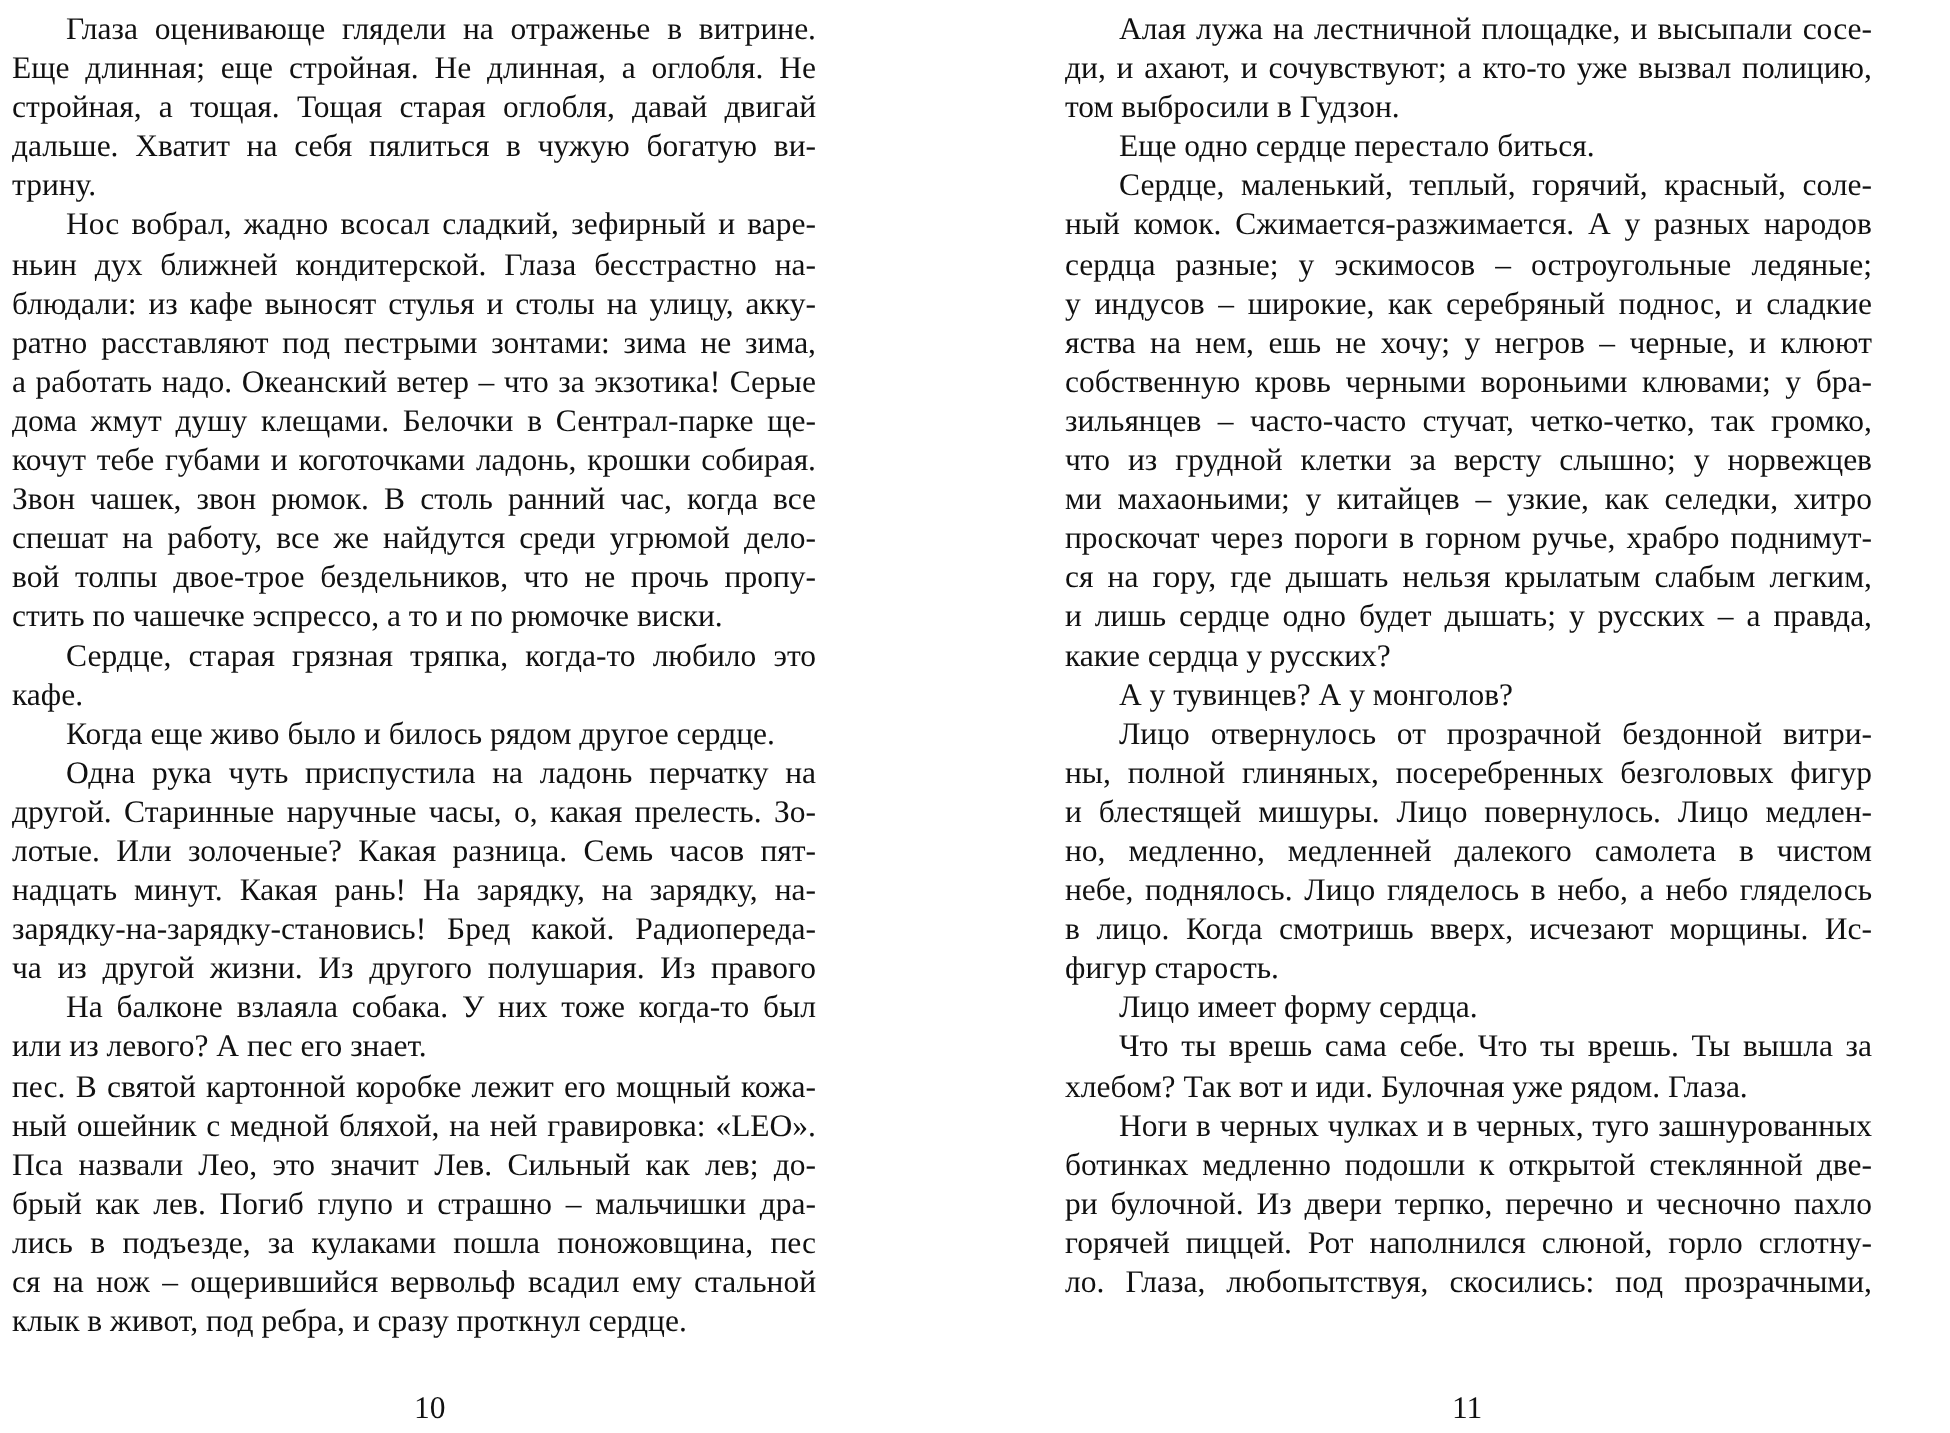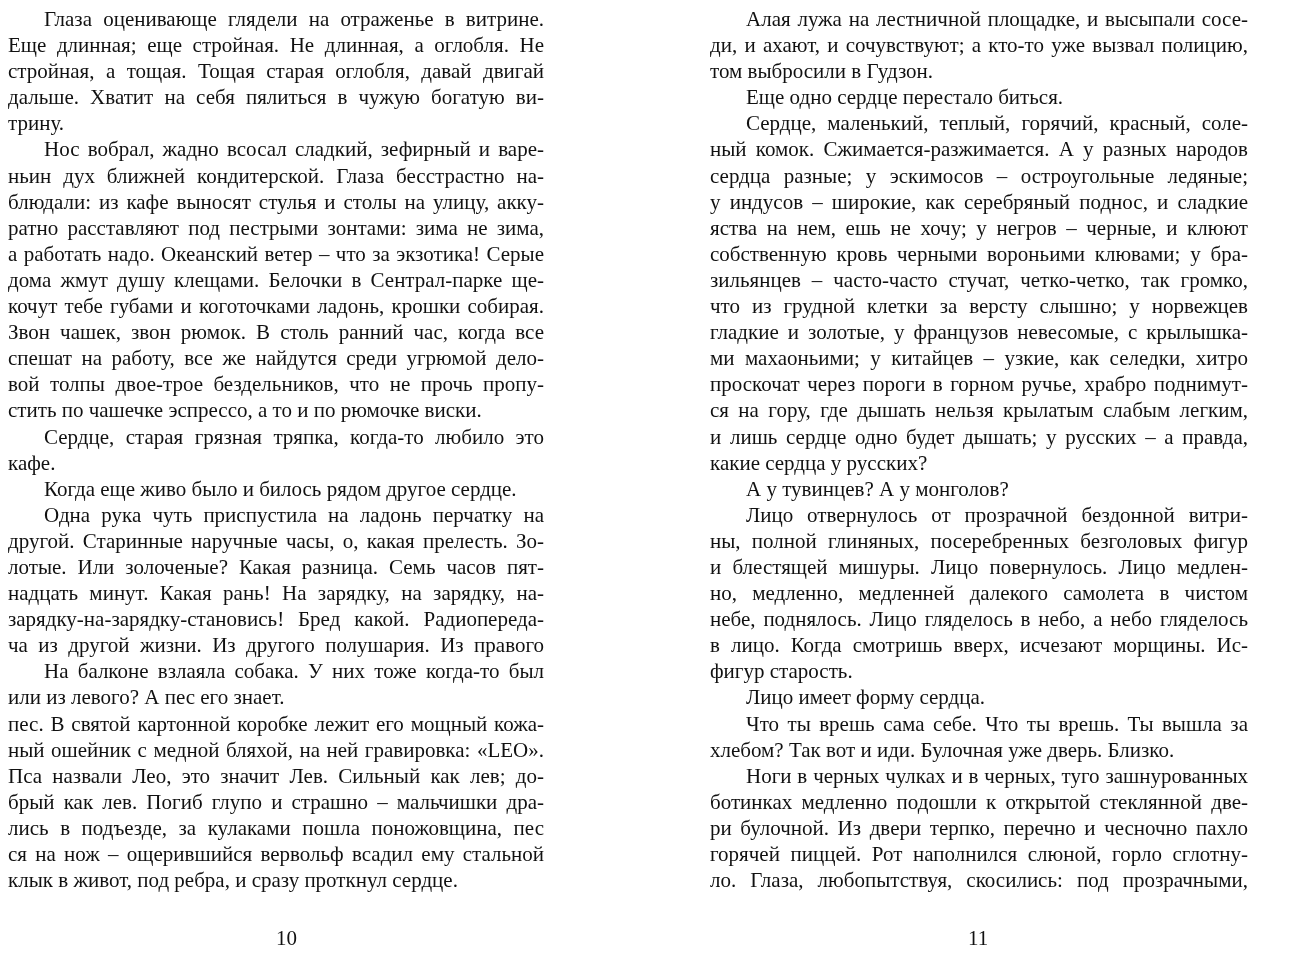--- a/index.html
+++ b/index.html
@@ -61,37 +61,36 @@
     <span class="line last">том выбросили в Гудзон.</span>
     <span class="line indent last">Еще одно сердце перестало биться.</span>
     <span class="line indent">Сердце, маленький, теплый, горячий, красный, соле-</span>
     <span class="line">ный комок. Сжимается-разжимается. А у разных народов</span>
     <span class="line">сердца разные; у эскимосов – остроугольные ледяные;</span>
     <span class="line">у индусов – широкие, как серебряный поднос, и сладкие</span>
     <span class="line">яства на нем, ешь не хочу; у негров – черные, и клюют</span>
     <span class="line">собственную кровь черными вороньими клювами; у бра-</span>
     <span class="line">зильянцев – часто-часто стучат, четко-четко, так громко,</span>
     <span class="line">что из грудной клетки за версту слышно; у норвежцев</span>
-    <span class="line">гладкие и золотые, у французов невесомые, с крылышка-</span>
     <span class="line">ми махаоньими; у китайцев – узкие, как селедки, хитро</span>
     <span class="line">проскочат через пороги в горном ручье, храбро поднимут-</span>
     <span class="line">ся на гору, где дышать нельзя крылатым слабым легким,</span>
     <span class="line">и лишь сердце одно будет дышать; у русских – а правда,</span>
     <span class="line last">какие сердца у русских?</span>
     <span class="line indent last">А у тувинцев? А у монголов?</span>
     <span class="line indent">Лицо отвернулось от прозрачной бездонной витри-</span>
     <span class="line">ны, полной глиняных, посеребренных безголовых фигур</span>
     <span class="line">и блестящей мишуры. Лицо повернулось. Лицо медлен-</span>
     <span class="line">но, медленно, медленней далекого самолета в чистом</span>
     <span class="line">небе, поднялось. Лицо гляделось в небо, а небо гляделось</span>
     <span class="line">в лицо. Когда смотришь вверх, исчезают морщины. Ис-</span>
     <span class="line last">фигур старость.</span>
     <span class="line indent last">Лицо имеет форму сердца.</span>
     <span class="line indent">Что ты врешь сама себе. Что ты врешь. Ты вышла за</span>
-    <span class="line last">хлебом? Так вот и иди. Булочная уже дверь. Близко.</span>
+    <span class="line last">хлебом? Так вот и иди. Булочная уже рядом. Глаза.</span>
     <span class="line indent">Ноги в черных чулках и в черных, туго зашнурованных</span>
     <span class="line">ботинках медленно подошли к открытой стеклянной две-</span>
     <span class="line">ри булочной. Из двери терпко, перечно и чесночно пахло</span>
     <span class="line">горячей пиццей. Рот наполнился слюной, горло сглотну-</span>
     <span class="line">ло. Глаза, любопытствуя, скосились: под прозрачными,</span>
   </div>
 <div id="left-pnum" class="pnum">10</div>
 <div id="right-pnum" class="pnum">11</div>
 
 </body></html>

